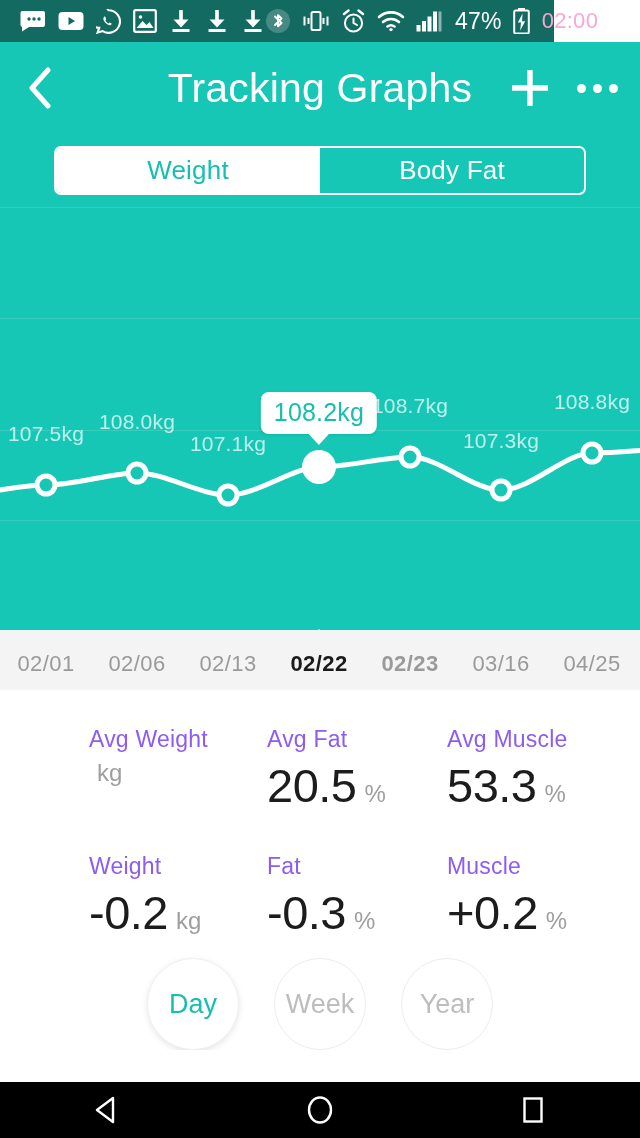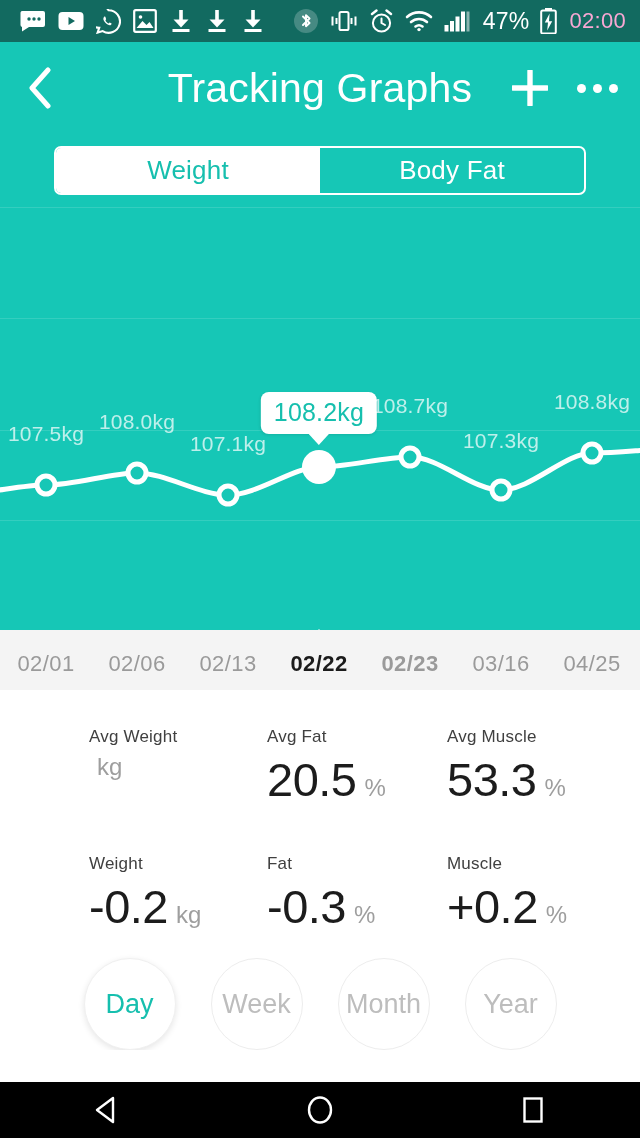--- a/index.html
+++ b/index.html
@@ -6,21 +6,21 @@
   body{
     width:640px;height:1138px;overflow:hidden;
     font-family:"Liberation Sans", sans-serif;
     background:#ffffff;
     -webkit-font-smoothing:antialiased;
   }
   #app{position:relative;width:640px;height:1138px;}
 
   
   .statusbar{
-    position:absolute;top:0;left:0;width:640px;height:42px;
+    position:absolute;top:0;left:0;width:554px;height:42px;
     background:#126a60;
     display:flex;align-items:center;
     box-sizing:border-box;padding:0 14px 0 20px;
   }
   .sb-left{display:flex;align-items:center;gap:12px;}
   .sb-right{display:flex;align-items:center;gap:11px;margin-left:auto;}
   .sb-ico{display:block;}
   .sb-battpct{
     color:#ffffff;font-size:23px;letter-spacing:.2px;line-height:1;
     margin-left:2px;
@@ -119,21 +119,21 @@
     position:absolute;top:21px;transform:translateX(-50%);
     font-size:22px;color:#9a9a9a;letter-spacing:.4px;cursor:pointer;
   }
   .date-item.active{color:#1b1b1b;font-weight:bold;}
 
   
   .stats{position:absolute;top:690px;left:0;width:640px;height:270px;background:#ffffff;}
   .stat-row{position:absolute;left:0;width:640px;height:100px;}
   .stat-cell{position:absolute;top:0;}
   .stat-label{
-    font-size:17px;color:#404040;letter-spacing:.2px;line-height:1;
+    font-size:23px;color:#8b5cf6;letter-spacing:.2px;line-height:1;
     margin-bottom:13px;
   }
   .stat-valrow{display:flex;align-items:flex-end;}
   .stat-value{
     font-size:47px;color:#1c1c1c;line-height:.95;letter-spacing:-.5px;
   }
   .stat-unit{
     font-size:24px;color:#9e9e9e;line-height:1;margin-left:8px;
     position:relative;top:-3px;
   }
@@ -381,21 +381,20 @@
           <span class="stat-value">+0.2</span>
           <span class="stat-unit">%</span>
         </div>
       </div>
     </div>
   </div>
 
   <div class="periods">
     <div class="period active">Day</div>
     <div class="period">Week</div>
-    <div class="period">Month</div>
     <div class="period">Year</div>
   </div>
 
   <div class="spacer-white"></div>
 
   <div class="navbar">
     <div class="nav-btn">
       <svg width="34" height="34" viewBox="0 0 34 34">
         <path d="M23 5 L7 17 L23 29 Z" fill="none" stroke="#fff" stroke-width="2.4" stroke-linejoin="round"></path>
       </svg>

